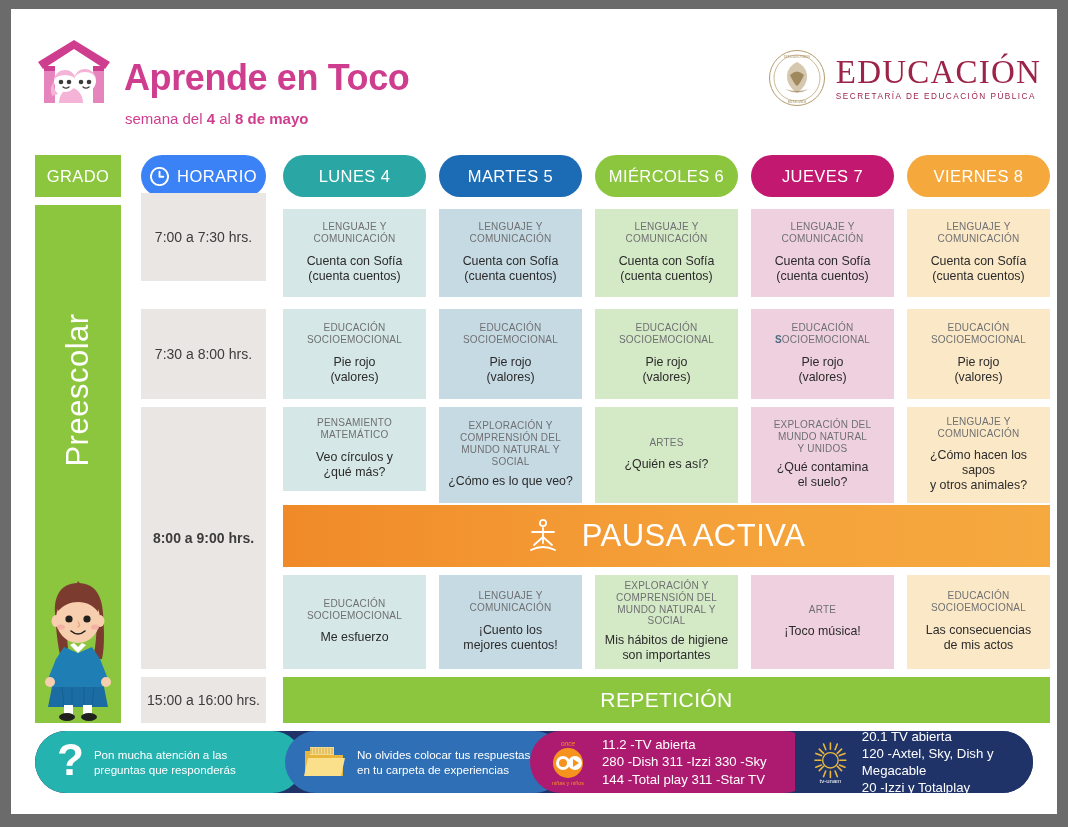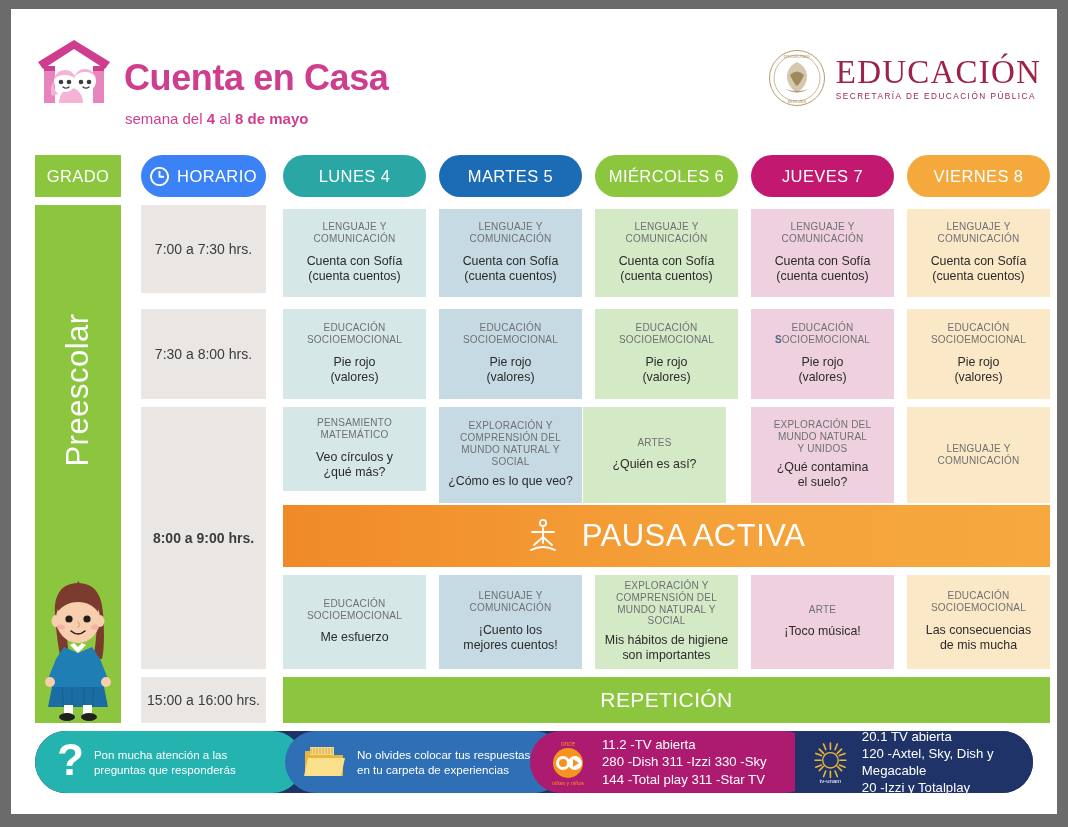--- a/index.html
+++ b/index.html
@@ -233,21 +233,21 @@
         <circle cx="34" cy="45" r="2.3" fill="#3c3c3b"></circle>
         <path d="M28 50 q3 2.4 6 0" stroke="#3c3c3b" stroke-width="1.3" fill="none" stroke-linecap="round"></path>
         <circle cx="50" cy="44" r="11" fill="#ffffff"></circle>
         <path d="M39 43 a11 11 0 0 1 22 0 a11 8 0 0 0 -22 0 z" fill="#f4b3d7"></path>
         <circle cx="46" cy="45" r="2.3" fill="#3c3c3b"></circle>
         <circle cx="54" cy="45" r="2.3" fill="#3c3c3b"></circle>
         <path d="M48 50 q3 2.4 6 0" stroke="#3c3c3b" stroke-width="1.3" fill="none" stroke-linecap="round"></path>
       </svg>
     </div>
 
-    <div class="brand-title">Cuenta en Casa</div>
+    <div class="brand-title">Aprende en Toco</div>
 
     <div class="brand-sub"><span>semana del </span><b>4</b><span> al </span><b>8 de mayo</b></div>
 
     <div class="sep-logo">
       <svg class="sep-shield" viewBox="0 0 58 58">
         <circle cx="29" cy="29" r="27.5" fill="none" stroke="#b49b6c" stroke-width="1"></circle>
         <circle cx="29" cy="29" r="23" fill="none" stroke="#b49b6c" stroke-width="0.7"></circle>
         <path d="M29 13 q-9 4 -10 13 q-1 10 10 18 q11 -8 10 -18 q-1 -9 -10 -13 z" fill="#b49b6c" opacity="0.55"></path>
         <path d="M22 26 q7 -7 14 0 q-4 9 -7 11 q-3 -2 -7 -11 z" fill="#8d7344" opacity="0.75"></path>
         <path d="M17 40 q12 7 24 0 q-12 4 -24 0 z" fill="#8d7344" opacity="0.6"></path>
@@ -331,21 +331,21 @@
       <circle cx="8" cy="107" r="5" fill="#f7cfae"></circle>
       <circle cx="64" cy="107" r="5" fill="#f7cfae"></circle>
       <rect x="22" y="130" width="9" height="12" fill="#ffffff"></rect>
       <rect x="41" y="130" width="9" height="12" fill="#ffffff"></rect>
       <ellipse cx="25" cy="142" rx="8" ry="4" fill="#20201f"></ellipse>
       <ellipse cx="47" cy="142" rx="8" ry="4" fill="#20201f"></ellipse>
     </svg>
   </div>
 
   <div id="gridwrap">
-        <div class="timecell" style="top: 196px; height: 88px;">7:00 a 7:30 hrs.</div>
+        <div class="timecell" style="top: 184px; height: 88px;">7:00 a 7:30 hrs.</div>
         <div class="timecell" style="top: 300px; height: 90px;">7:30 a 8:00 hrs.</div>
         <div class="timecell" style="top: 398px; height: 262px; font-weight: bold;">8:00 a 9:00 hrs.</div>
         <div class="timecell" style="top: 668px; height: 46px;">15:00 a 16:00 hrs.</div>
         <div class="cell" style="left: 272px; width: 143px; top: 200px; height: 88px; background: rgb(213, 231, 230);">
           <div class="subject">
             <div>LENGUAJE Y</div>
             <div>COMUNICACIÓN</div>
           </div>
           <div class="title">
             <div>Cuenta con Sofía</div>
@@ -456,21 +456,21 @@
           <div class="subject">
             <div>EXPLORACIÓN Y</div>
             <div>COMPRENSIÓN DEL</div>
             <div>MUNDO NATURAL Y</div>
             <div>SOCIAL</div>
           </div>
           <div class="title">
             <div>¿Cómo es lo que veo?</div>
           </div>
         </div>
-        <div class="cell" style="left: 572px; width: 143px; top: 398px; height: 96px; background: rgb(212, 233, 198);">
+        <div class="cell" style="left: 584px; width: 143px; top: 398px; height: 96px; background: rgb(212, 233, 198);">
           <div class="subject">
             <div>ARTES</div>
           </div>
           <div class="title">
             <div>¿Quién es así?</div>
           </div>
         </div>
         <div class="cell tight" style="left: 740px; width: 143px; top: 398px; height: 96px; background: rgb(239, 208, 222);">
           <div class="subject">
             <div>EXPLORACIÓN DEL</div>
@@ -479,20 +479,24 @@
           </div>
           <div class="title">
             <div>¿Qué contamina</div>
             <div>el suelo?</div>
           </div>
         </div>
         <div class="cell" style="left: 896px; width: 143px; top: 398px; height: 96px; background: rgb(251, 232, 199);">
           <div class="subject">
             <div>LENGUAJE Y</div>
             <div>COMUNICACIÓN</div>
+          </div>
+          <div class="title">
+            <div>¿Cómo hacen los sapos</div>
+            <div>y otros animales?</div>
           </div>
         </div>
         <div class="cell" style="left: 272px; width: 143px; top: 566px; height: 94px; background: rgb(213, 231, 230);">
           <div class="subject">
             <div>EDUCACIÓN</div>
             <div>SOCIOEMOCIONAL</div>
           </div>
           <div class="title">
             <div>Me esfuerzo</div>
           </div>
@@ -527,21 +531,21 @@
             <div>¡Toco música!</div>
           </div>
         </div>
         <div class="cell" style="left: 896px; width: 143px; top: 566px; height: 94px; background: rgb(251, 232, 199);">
           <div class="subject">
             <div>EDUCACIÓN</div>
             <div>SOCIOEMOCIONAL</div>
           </div>
           <div class="title">
             <div>Las consecuencias</div>
-            <div>de mis mucha</div>
+            <div>de mis actos</div>
           </div>
         </div>
         <div class="banner pausa" style="left: 272px; width: 767px; top: 496px; height: 62px; gap: 24px;">
           <svg class="pausa-icon" viewBox="0 0 30 34">
             <circle cx="15" cy="4" r="3.1" fill="none" stroke="#ffffff" stroke-width="1.8"></circle>
             <path d="M15 9 V24" stroke="#ffffff" stroke-width="1.8" stroke-linecap="round"></path>
             <path d="M4 13 H26" stroke="#ffffff" stroke-width="1.8" stroke-linecap="round"></path>
             <path d="M15 18 L6 26 M15 18 L24 26" stroke="#ffffff" stroke-width="1.8" stroke-linecap="round"></path>
             <path d="M3 31 q12 -6 24 0" stroke="#ffffff" stroke-width="1.8" fill="none" stroke-linecap="round"></path>
           </svg>

